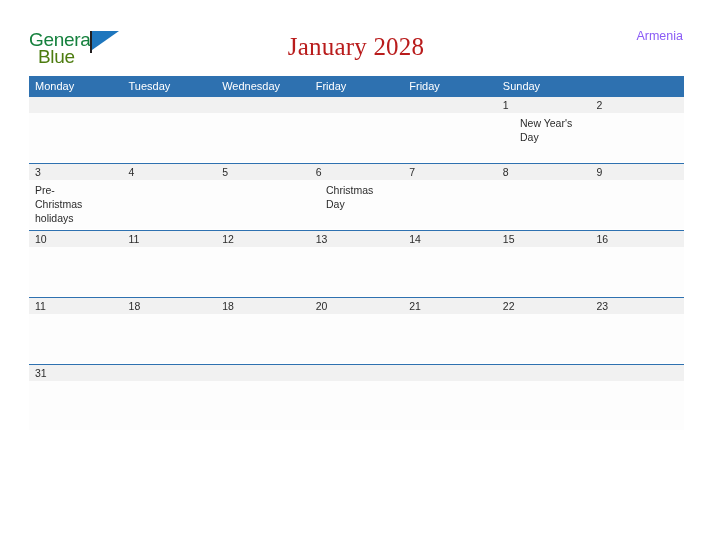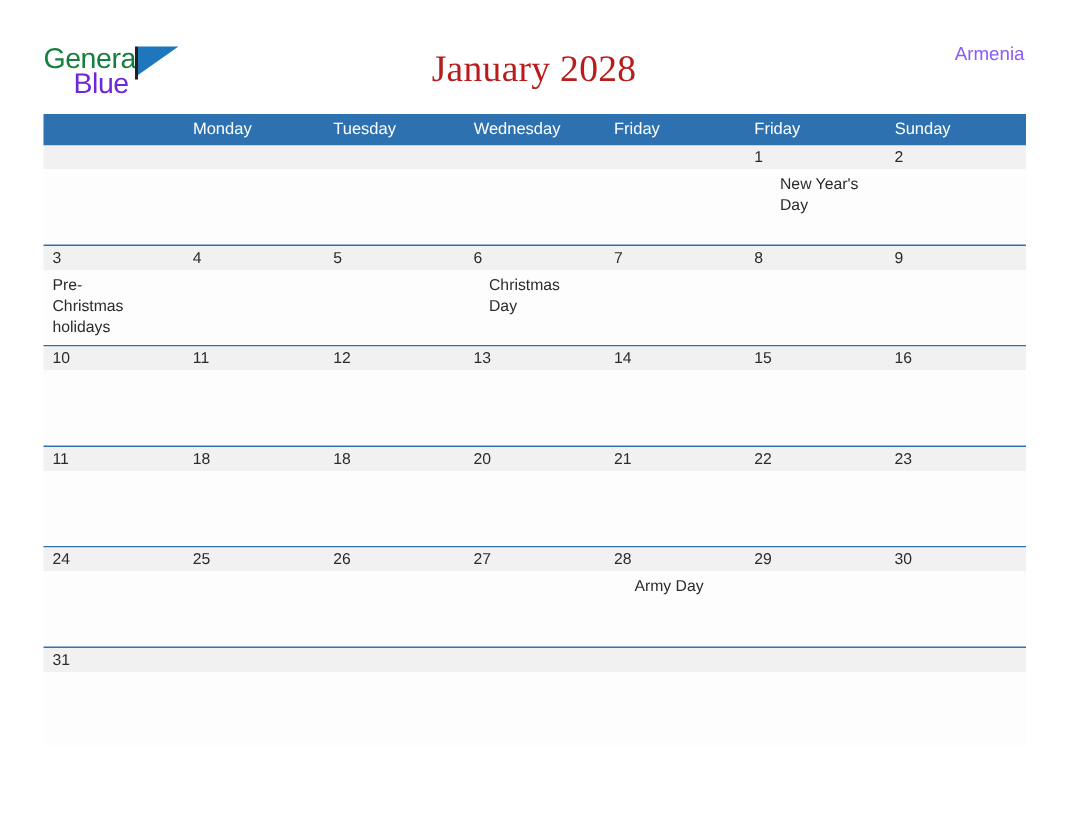--- a/index.html
+++ b/index.html
@@ -42,25 +42,25 @@
     left: 0;
     top: 0;
     font-size: 19px;
     letter-spacing: -0.3px;
     color: #15803d;
     font-family: "Liberation Sans", sans-serif;
     line-height: 20px;
   }
   .logo-blue {
     position: absolute;
-    left: 20px;
+    left: 9px;
     top: 17px;
     font-size: 19px;
     letter-spacing: -0.3px;
-    color: #6d28d9;
+    color: #4d7c0f;
     font-family: "Liberation Sans", sans-serif;
     line-height: 20px;
   }
   .logo-flag {
     position: absolute;
     left: 63px;
     top: 1px;
     width: 0;
     height: 0;
     border-left: 27px solid #1e76bd;
@@ -102,21 +102,20 @@
     left: 29px;
     top: 76px;
     width: 655px;
   }
 
   .weekday-row {
     display: flex;
     width: 655px;
     height: 20px;
     background: #2e71b0;
-    justify-content: flex-end;
   }
   .weekday-cell {
     width: 93.571px;
     box-sizing: border-box;
     padding-left: 6px;
     color: #ffffff;
     font-size: 11px;
     line-height: 20px;
     font-family: "Liberation Sans", sans-serif;
     white-space: nowrap;
@@ -276,40 +275,20 @@
         <div class="ev-cell"></div>
         <div class="ev-cell"></div>
         <div class="ev-cell"></div>
         <div class="ev-cell"></div>
         <div class="ev-cell"></div>
         <div class="ev-cell"></div>
         <div class="ev-cell"></div>
       </div>
     </div>
 
-    <div class="week-row">
-      <div class="numbers-band">
-        <div class="num-cell">24</div>
-        <div class="num-cell">25</div>
-        <div class="num-cell">26</div>
-        <div class="num-cell">27</div>
-        <div class="num-cell">28</div>
-        <div class="num-cell">29</div>
-        <div class="num-cell">30</div>
-      </div>
-      <div class="events-band">
-        <div class="ev-cell"></div>
-        <div class="ev-cell"></div>
-        <div class="ev-cell"></div>
-        <div class="ev-cell"></div>
-        <div class="ev-cell">Army Day</div>
-        <div class="ev-cell"></div>
-        <div class="ev-cell"></div>
-      </div>
-    </div>
 
     <div class="week-row">
       <div class="numbers-band">
         <div class="num-cell">31</div>
         <div class="num-cell"></div>
         <div class="num-cell"></div>
         <div class="num-cell"></div>
         <div class="num-cell"></div>
         <div class="num-cell"></div>
         <div class="num-cell"></div>

